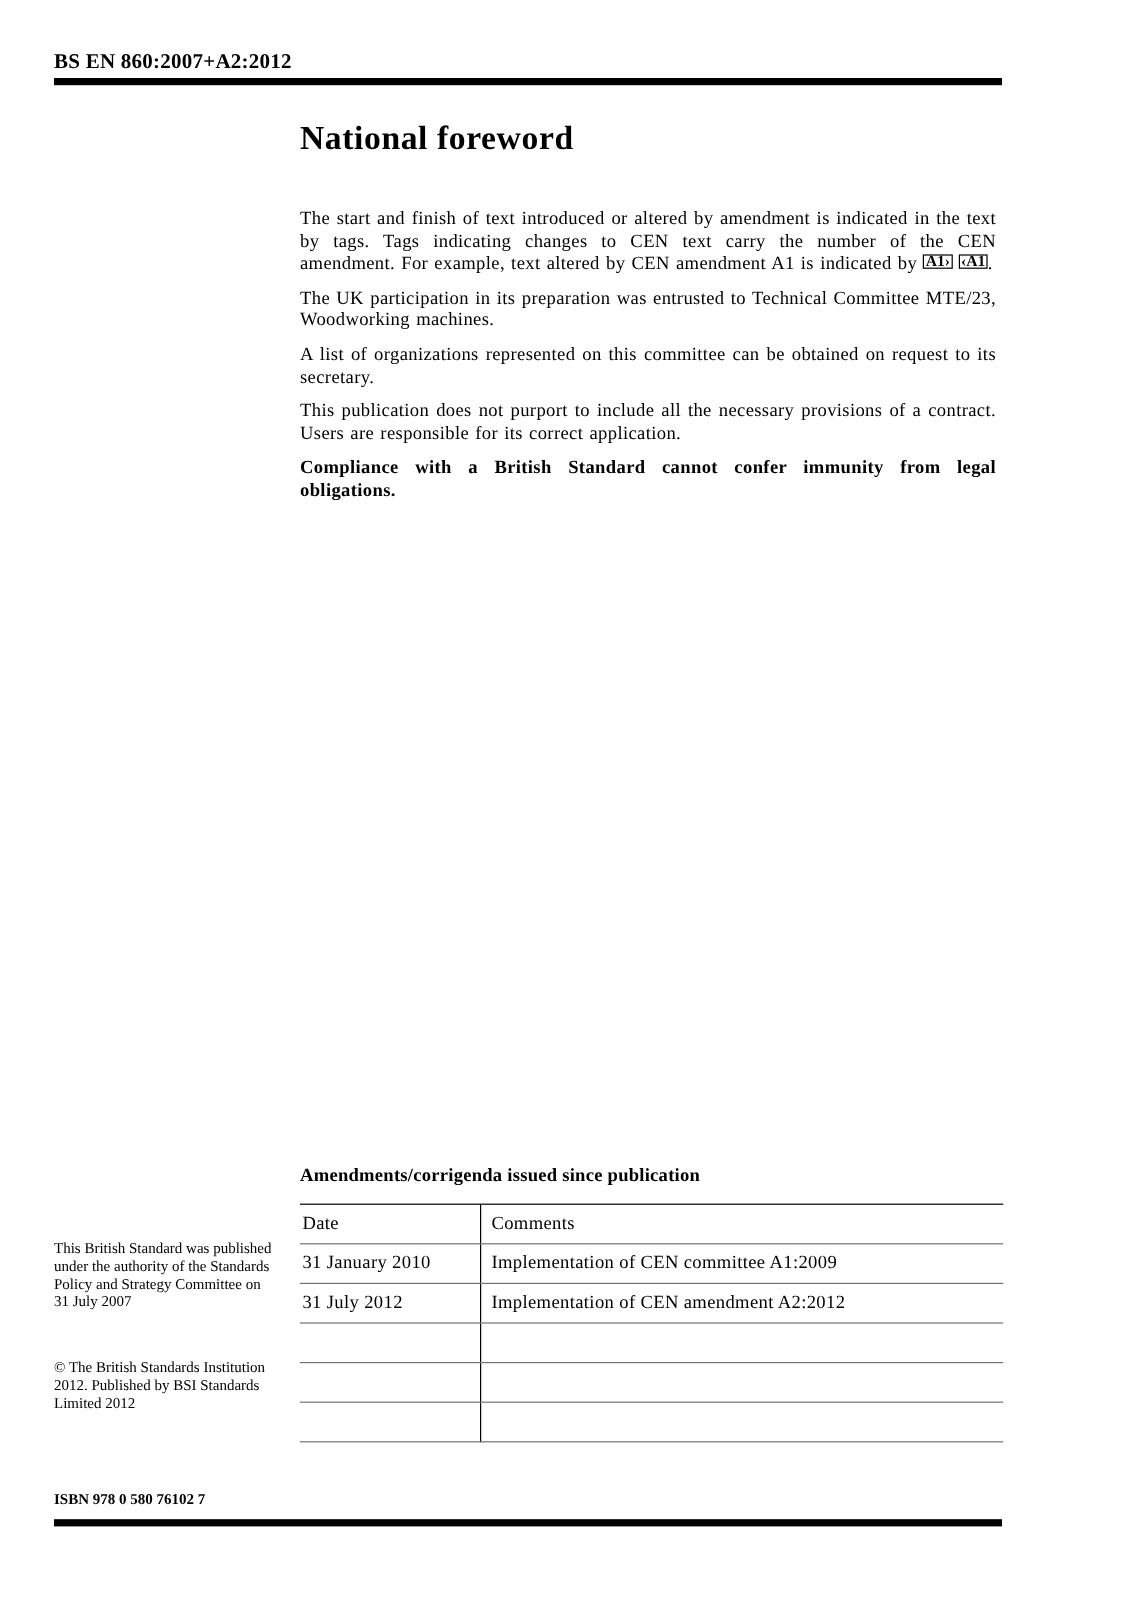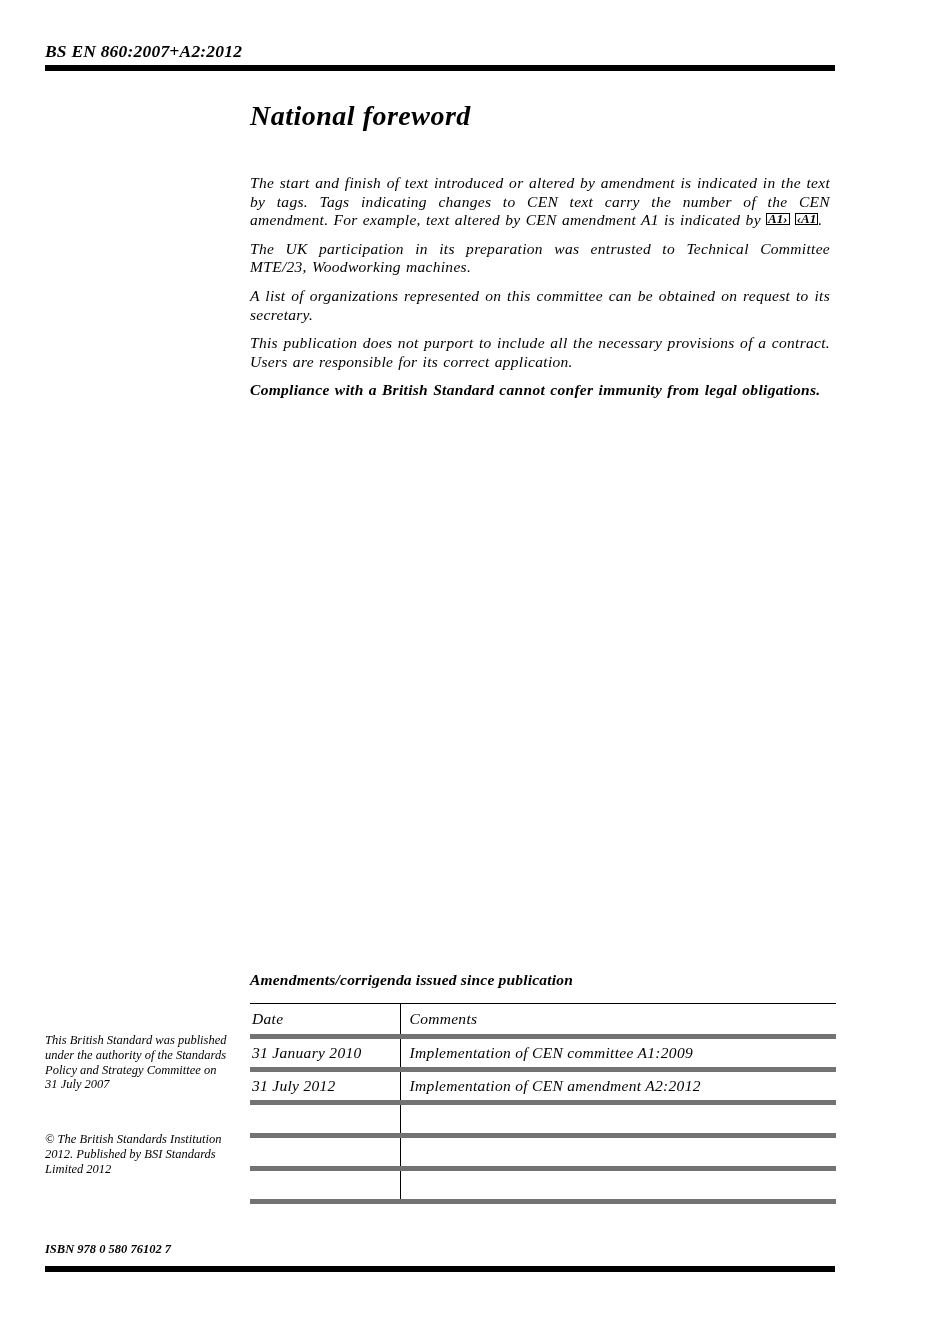--- a/index.html
+++ b/index.html
@@ -8,21 +8,20 @@
     background: #ffffff;
   }
   .page {
     position: relative;
     width: 950px;
     height: 1344px;
     background: #ffffff;
     color: #000000;
     font-family: "Liberation Serif", "DejaVu Serif", serif;
     overflow: hidden;
-    font-style: italic;
   }
   .std-header {
     position: absolute;
     left: 45px;
     top: 41px;
     font-size: 17.5px;
     font-weight: bold;
     letter-spacing: 0.2px;
   }
   .rule {
@@ -103,21 +102,21 @@
     table-layout: fixed;
   }
   .amend-table th, .amend-table td {
     font-size: 15.5px;
     font-weight: normal;
     text-align: left;
     vertical-align: middle;
     height: 33px;
     box-sizing: border-box;
     padding: 2px 8px 2px 2px;
-    border-bottom: 5px solid #737373;
+    border-bottom: 1px solid #737373;
     letter-spacing: 0.3px;
     overflow: hidden;
     white-space: nowrap;
   }
   .amend-table th.col-date, .amend-table td.col-date {
     width: 150px;
     border-right: 1px solid #000;
   }
   .amend-table th.col-comments, .amend-table td.col-comments {
     padding-left: 9px;

